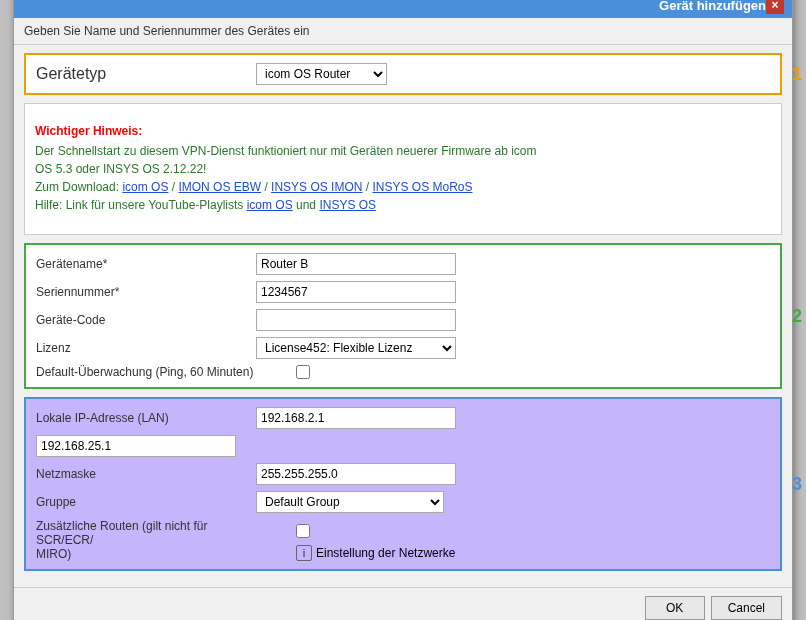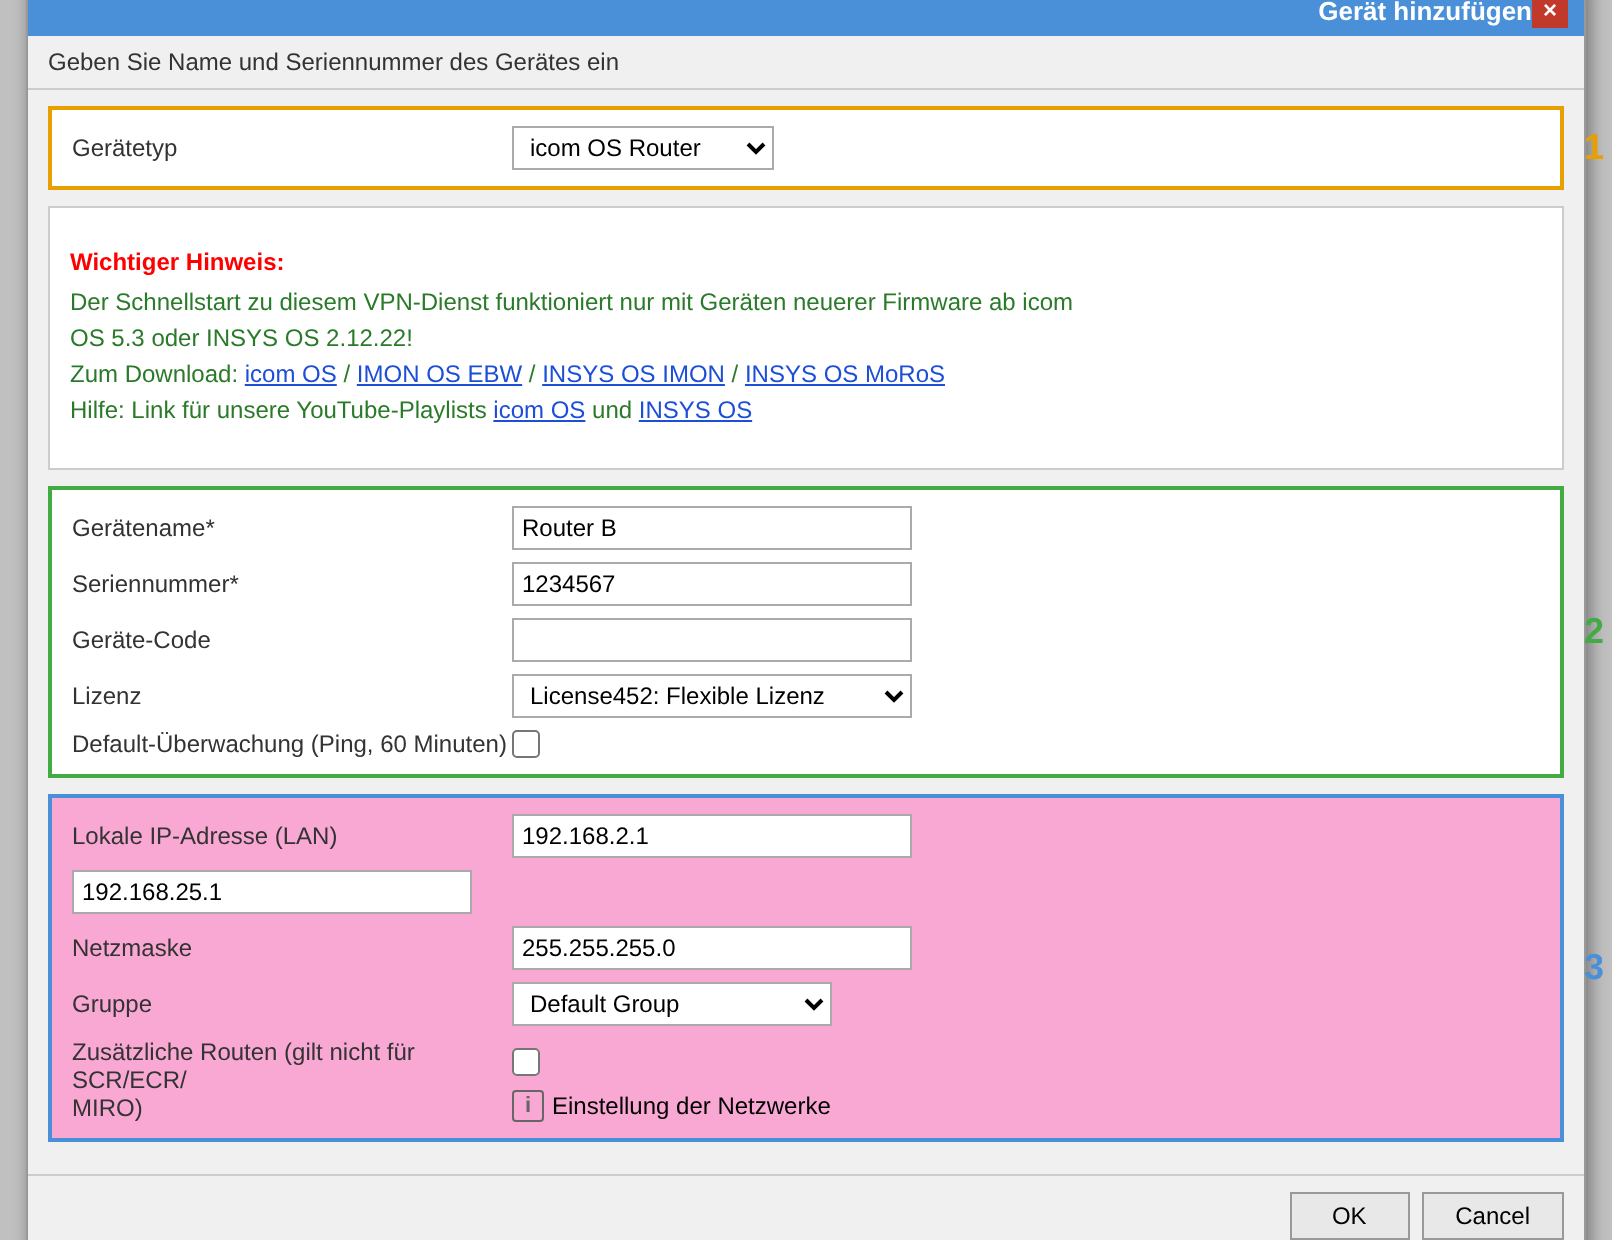--- a/index.html
+++ b/index.html
@@ -68,42 +68,42 @@
       align-items: center;
     }
     .section-warning {
       border: 1px solid #ccc;
       background: white;
       margin-bottom: 8px;
       padding: 20px 10px;
     }
     .section-blue {
       border: 2px solid #4a90d9;
-      background: #f9a8d4;
+      background: #c4b5fd;
       margin-bottom: 8px;
       padding: 8px 10px;
       position: relative;
     }
     .section-number {
       position: absolute;
       right: -20px;
       top: 50%;
       transform: translateY(-50%);
       font-size: 18px;
       font-weight: bold;
     }
     .section-number-1 { color: #e8a000; }
     .section-number-2 { color: #4a4; }
     .section-number-3 { color: #4a90d9; }
     .form-row {
       display: flex;
       align-items: center;
       margin-bottom: 6px;
     }
-    .form-row:last-child { margin-bottom: 0; }
+    .form-row:last-child { margin-bottom: 0; gap: 40px; }
     .form-label {
       width: 220px;
       color: #333;
       font-size: 12px;
       flex-shrink: 0;
     }
     .form-input {
       border: 1px solid #aaa;
       padding: 2px 4px;
       font-size: 12px;
@@ -115,21 +115,21 @@
     }
     .form-select {
       border: 1px solid #aaa;
       padding: 2px 4px;
       font-size: 12px;
       height: 22px;
       background: white;
     }
     .geraetetyp-label {
       width: 220px;
-      font-size: 12px;
+      font-size: 16px;
       color: #333;
       flex-shrink: 0;
     }
     .warning-title {
       color: red;
       font-weight: bold;
       font-size: 12px;
       margin-bottom: 4px;
     }
     .warning-text {
@@ -255,21 +255,21 @@
         </div>
         <div class="form-row">
           <input class="form-input form-input-text" type="text" value="192.168.25.1" style="">
         </div>
         <div class="form-row">
           <span class="form-label">Netzmaske</span>
           <input class="form-input form-input-text" type="text" value="255.255.255.0" style="">
         </div>
         <div class="form-row">
           <span class="form-label">Gruppe</span>
-          <select class="form-select" style="width:160px">
+          <select class="form-select" style="width:188px">
             <option>Default Group</option>
           </select>
         </div>
         <div class="form-row" style="align-items:flex-end">
           <span class="form-label">Zusätzliche Routen (gilt nicht für SCR/ECR/<br>MIRO)</span>
           <div>
             <input class="checkbox-input" type="checkbox" style="">
             <div class="info-row">
               <div class="info-icon">i</div>
               <span>Einstellung der Netzwerke</span>

